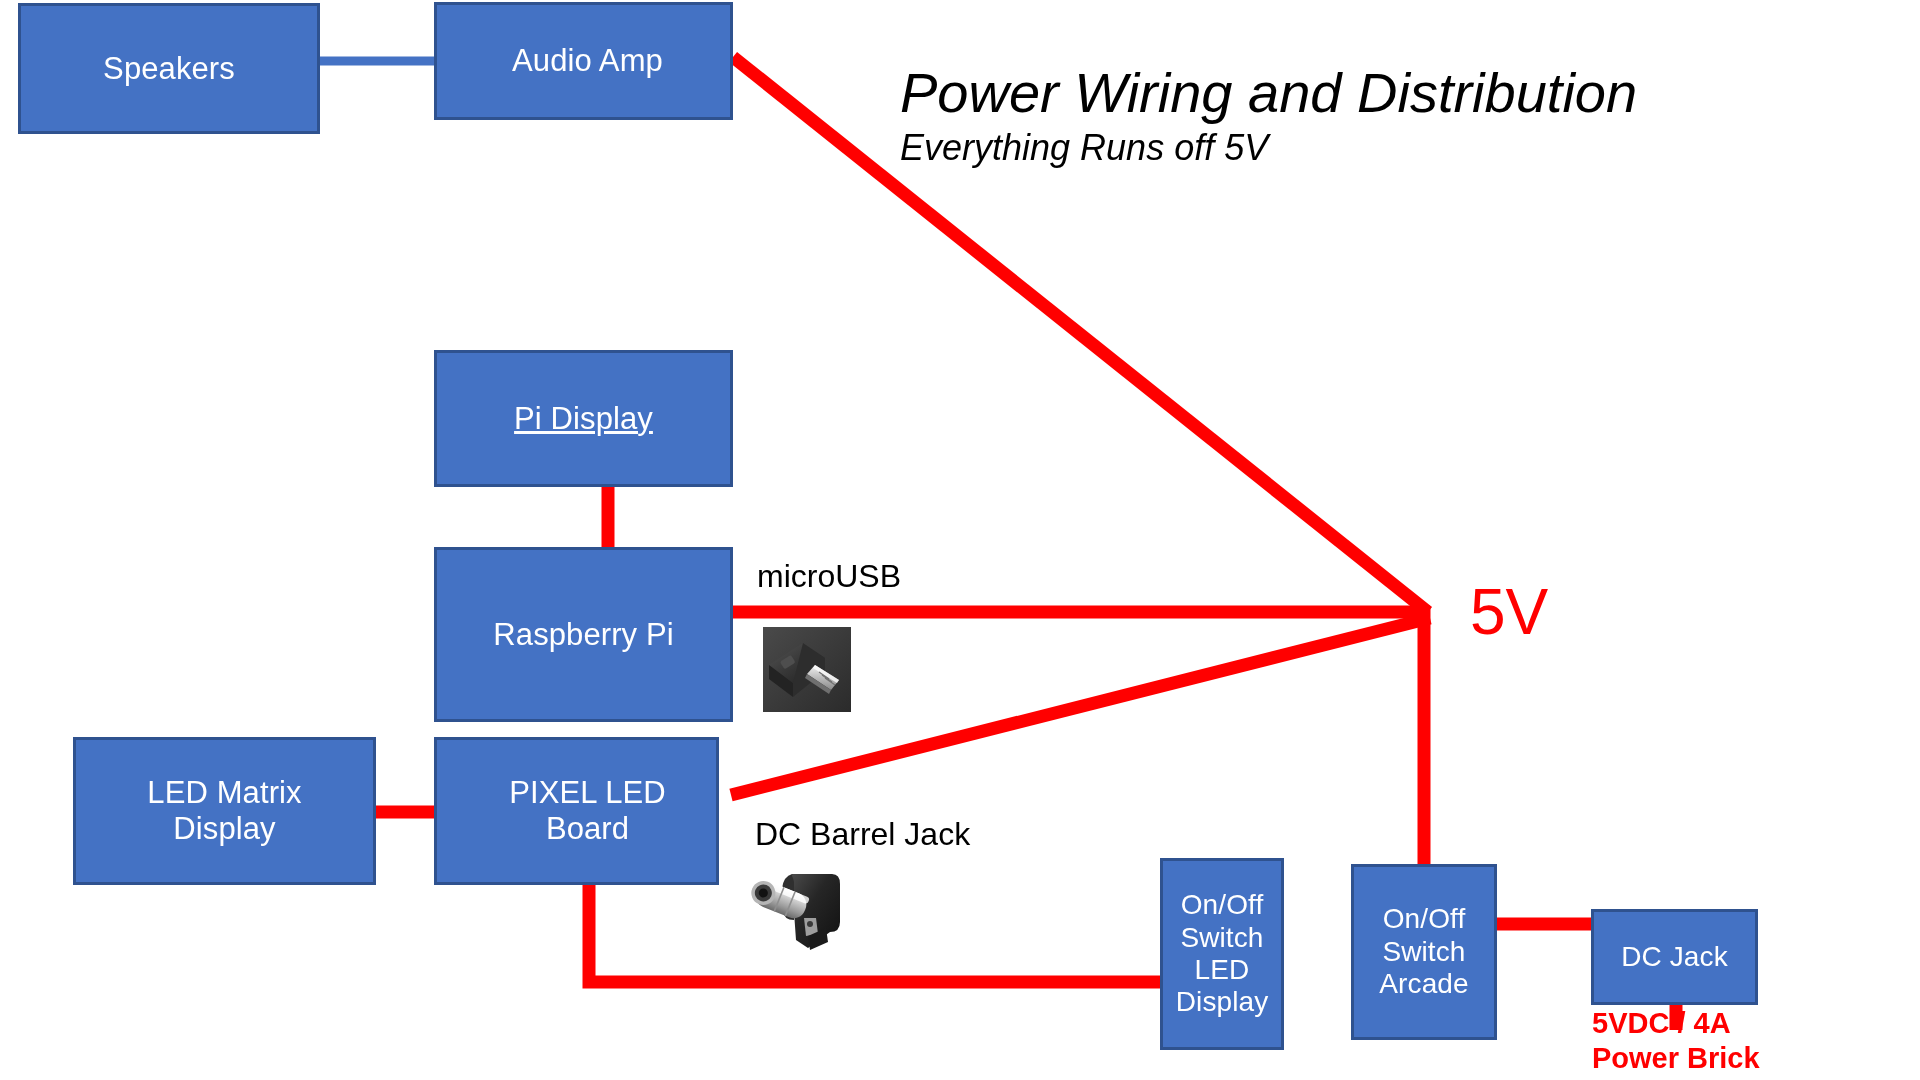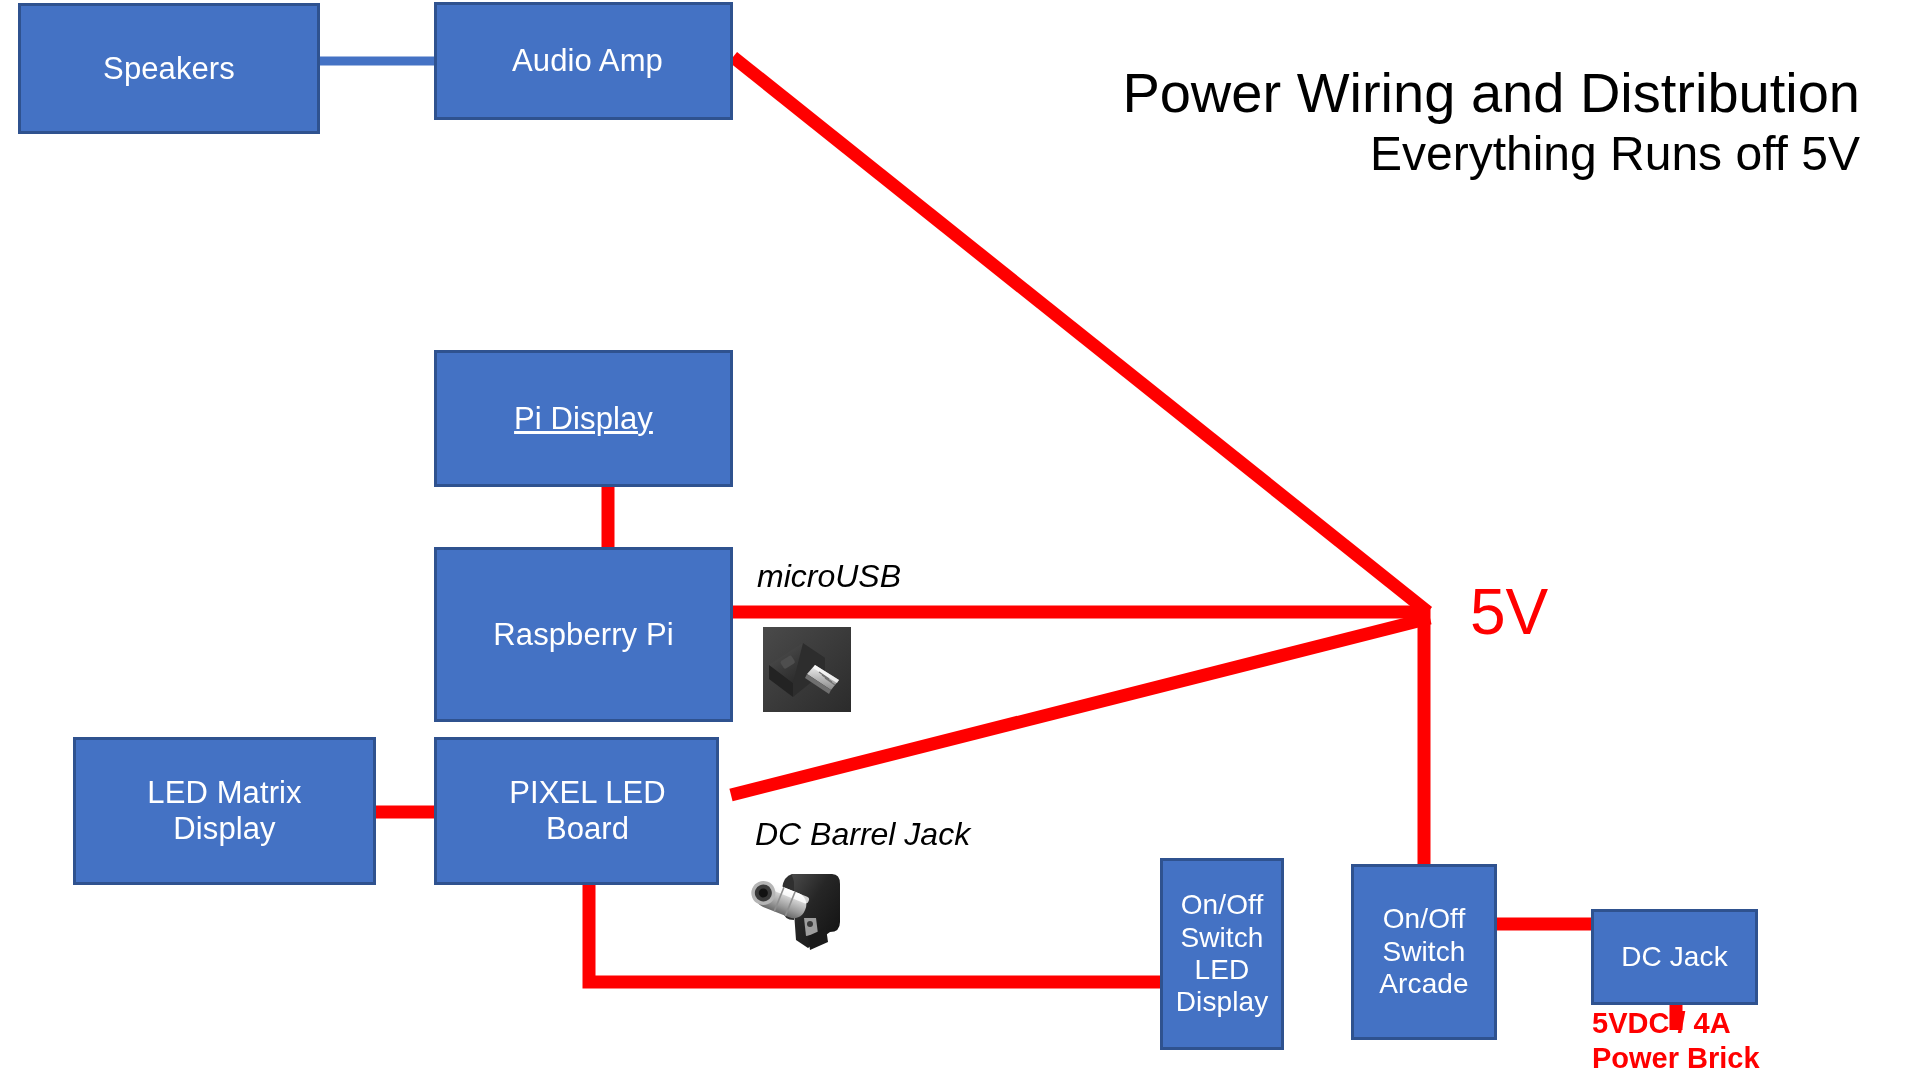--- a/index.html
+++ b/index.html
@@ -47,46 +47,46 @@
   .node .node-label {
     display: block;
     padding: 0 6px;
     white-space: pre-line;
   }
 
   
   .title-block {
     position: absolute;
     z-index: 4;
-    text-align: right;
+    text-align: left;
     color: #000000;
     line-height: 1.1;
+    font-style: italic;
   }
   .title-main {
     display: block;
     font-size: 56px;
     font-weight: 400;
     white-space: nowrap;
   }
   .title-sub {
     display: block;
-    font-size: 48px;
+    font-size: 36px;
     font-weight: 400;
     white-space: nowrap;
     margin-top: 4px;
   }
 
   
   .callout {
     position: absolute;
     z-index: 4;
     color: #000000;
     font-size: 32px;
     white-space: nowrap;
-    font-style: italic;
   }
   .callout-red {
     position: absolute;
     z-index: 4;
     color: #FF0000;
     font-weight: 700;
     white-space: pre-line;
     line-height: 1.2;
   }
   .volt-label {

